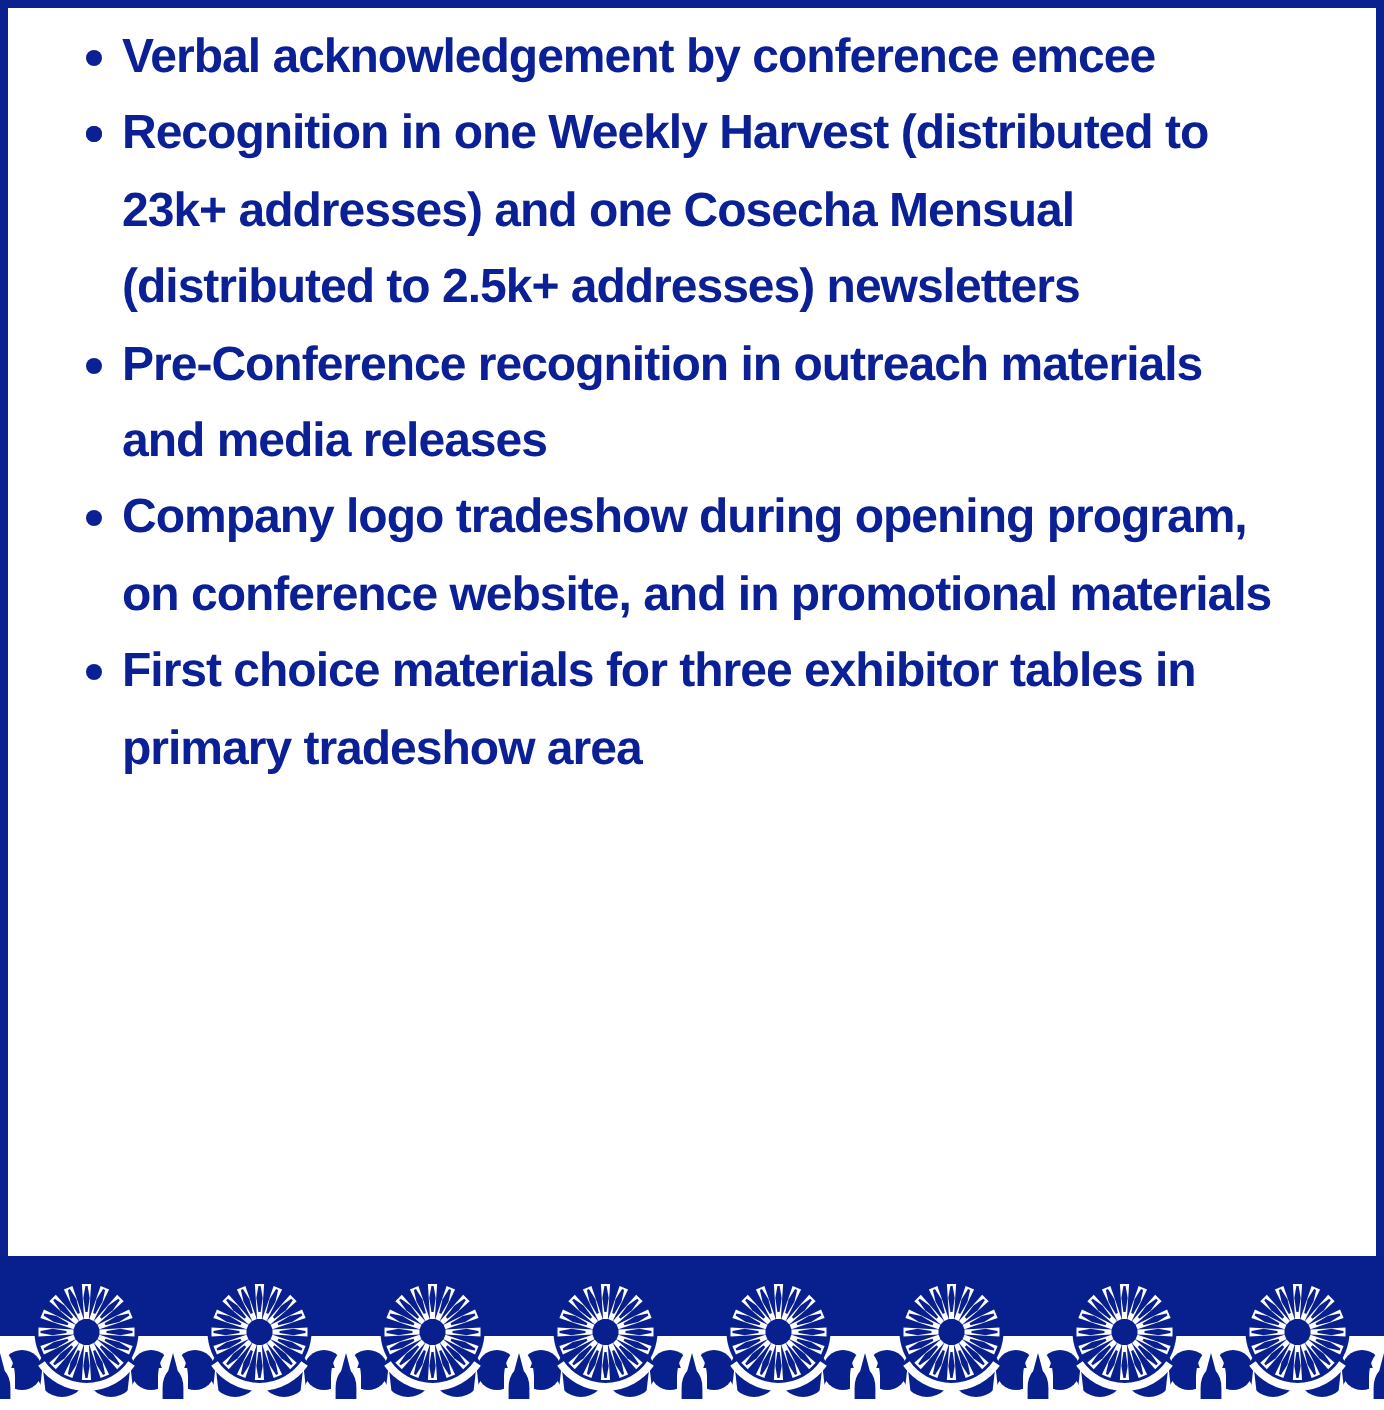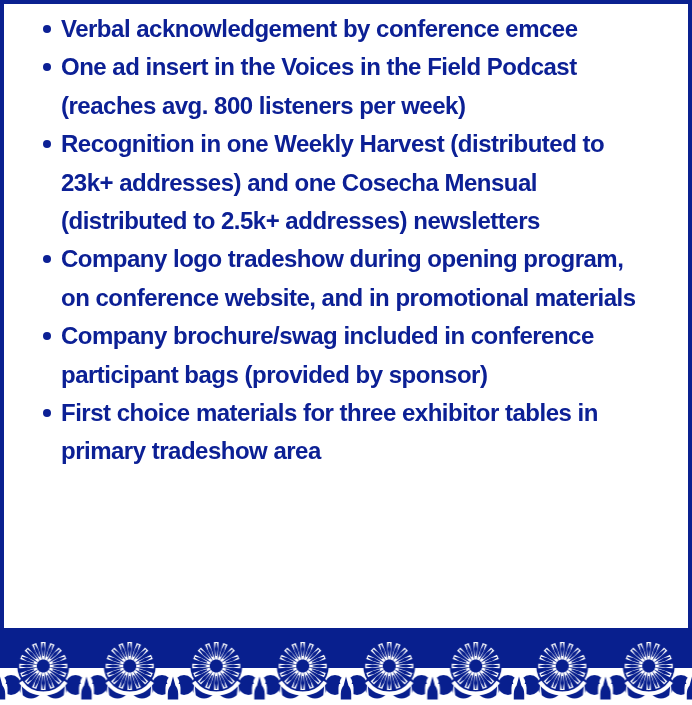--- a/index.html
+++ b/index.html
@@ -62,24 +62,24 @@
 <body>
 
 <div class="page">
 
   <div class="frame-top"></div>
   <div class="frame-left"></div>
   <div class="frame-right"></div>
 
   <ul class="benefits">
       <li><span class="dot"></span><span>Verbal acknowledgement by conference emcee</span></li>
-      <li><span class="dot"></span><span>One ad insert in the Voices in the Field Podcast (reaches avg. 800 listeners per week)</span></li>
+      <li><span class="dot"></span></li>
       <li><span class="dot"></span><span>Recognition in one Weekly Harvest (distributed to 23k+ addresses) and one Cosecha Mensual (distributed to 2.5k+ addresses) newsletters</span></li>
+      <li><span class="dot"></span><span>Pre-Conference recognition in outreach materials and media releases</span></li>
       <li><span class="dot"></span><span>Company logo tradeshow during opening program, on conference website, and in promotional materials</span></li>
-      <li><span class="dot"></span><span>Company brochure/swag included in conference participant bags (provided by sponsor)</span></li>
       <li><span class="dot"></span><span>First choice materials for three exhibitor tables in primary tradeshow area</span></li>
     </ul>
 
   <svg class="banner" viewBox="0 0 692 77" xmlns="http://www.w3.org/2000/svg" aria-hidden="true">
     <defs>
       <pattern id="picado" patternUnits="userSpaceOnUse" width="86.5" height="77">
         <g id="picado-unit">
 
           <rect class="nv" x="-1" y="0" width="88.5" height="40"></rect>
 

